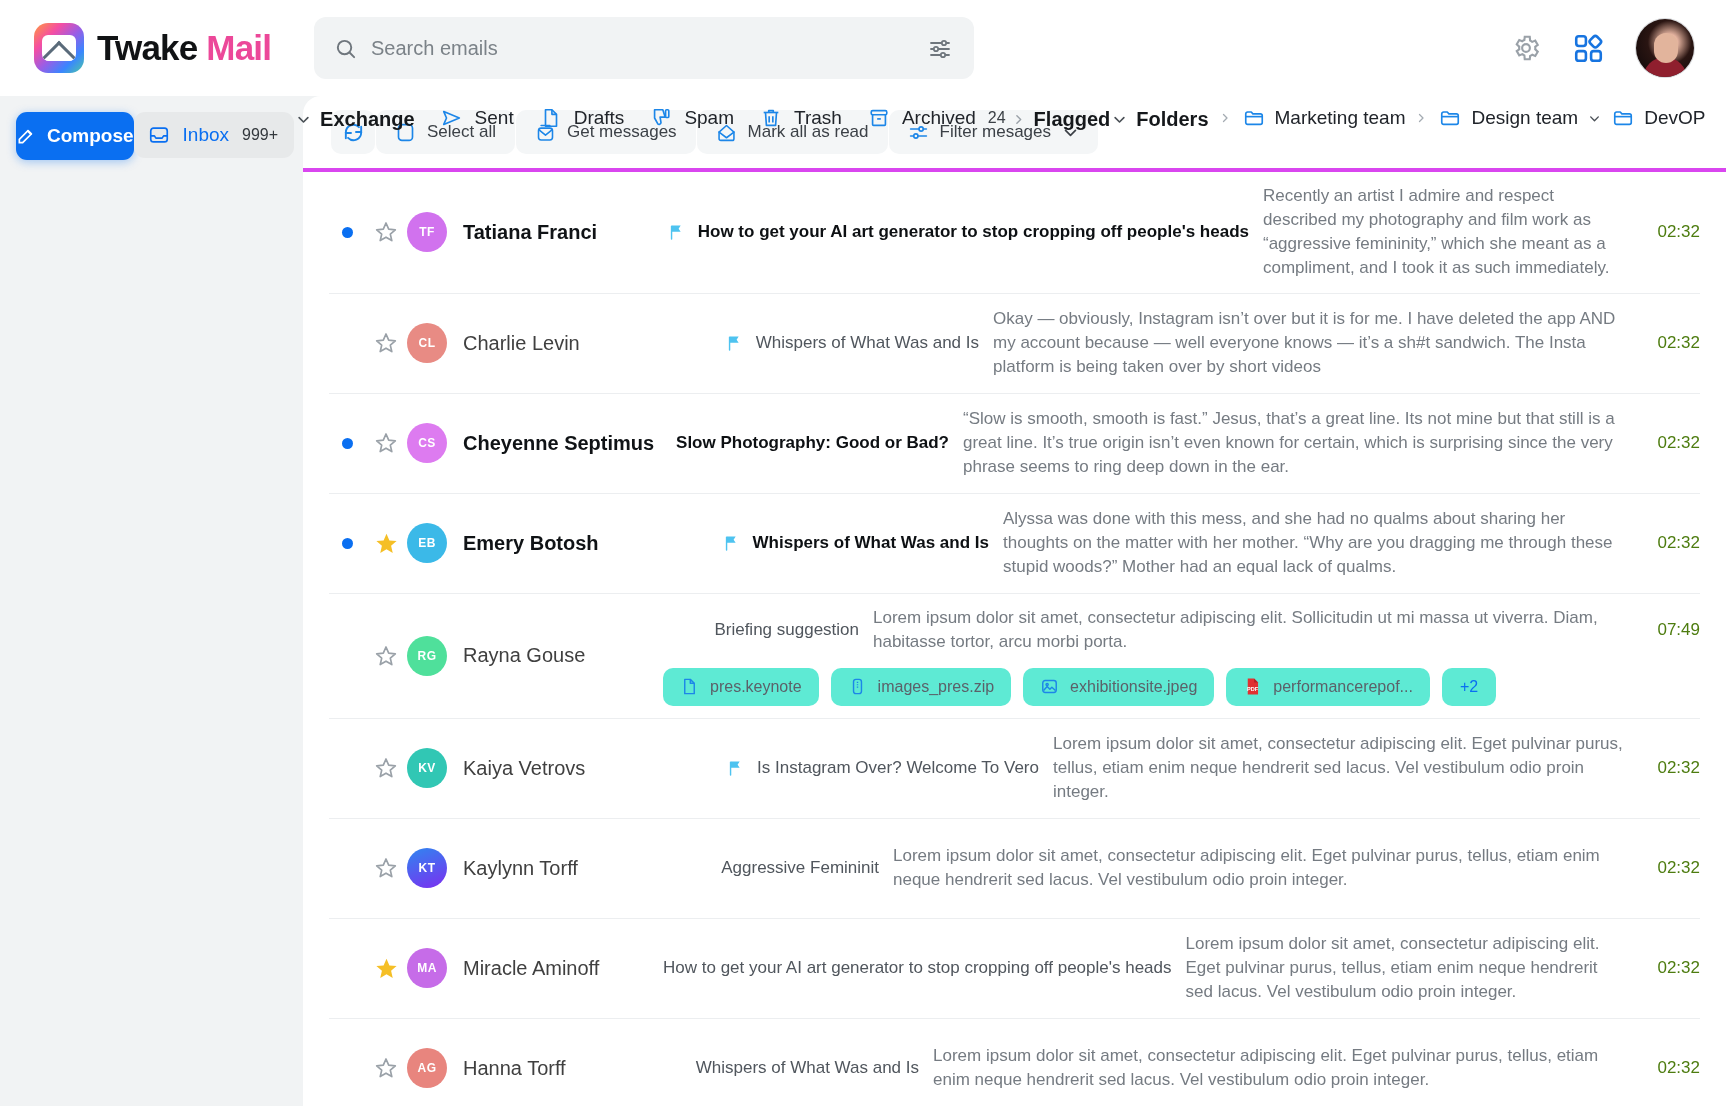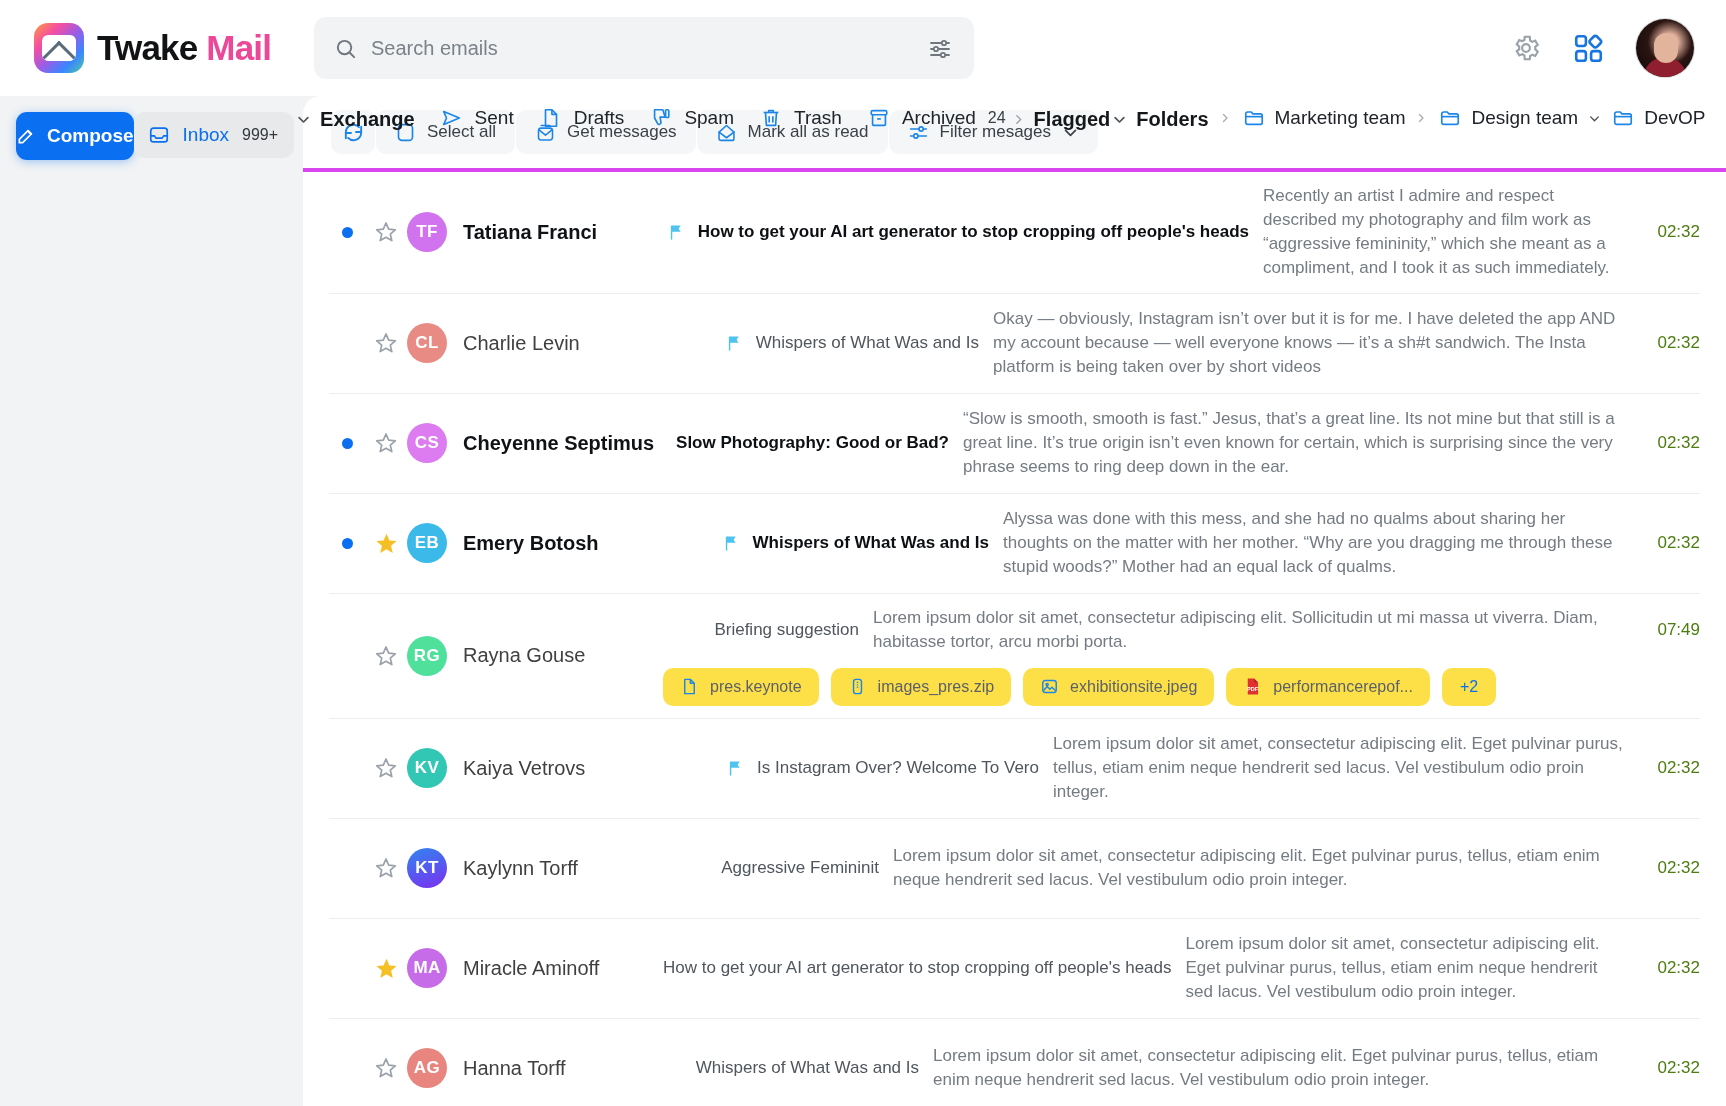--- a/index.html
+++ b/index.html
@@ -168,21 +168,21 @@
   .row {
     display: flex; align-items: center; min-height: 100px;
     border-bottom: 1px solid #eceef0; padding: 12px 0; cursor: pointer;
   }
   .row .dotcell { width: 36px; flex: 0 0 36px; display: flex; justify-content: center; }
   .dot { width: 11px; height: 11px; border-radius: 50%; background: #0a6ff1; }
   .row .starcell { width: 42px; flex: 0 0 42px; display: flex; justify-content: center; cursor:pointer; }
   .avatar {
     width: 40px; height: 40px; border-radius: 50%; flex: 0 0 40px;
     display: flex; align-items: center; justify-content: center;
-    color: #fff; font-size: 17px; font-weight: bold; letter-spacing: .4px;
+    color: #fff; font-size: 12px; font-weight: bold; letter-spacing: .4px;
     margin-right: 16px;
   }
   .sender { width: 200px; flex: 0 0 200px; font-size: 20px; color: #404040; }
   .sender.unread { font-weight: bold; color: #101316; }
 
   .midcell { flex: 1 1 auto; min-width: 0; display: flex; align-items: flex-start; gap: 0; }
   .subjcell {
     display: flex; align-items: center; gap: 11px; justify-content: flex-end;
     flex: 0 0 auto; padding-right: 14px; align-self: center;
   }
@@ -190,21 +190,21 @@
   .subject.unread { font-weight: bold; color: #0d1013; }
   .preview {
     font-size: 17px; line-height: 1.42; color: #757b82;
     flex: 1 1 auto; min-width: 0; align-self: center;
   }
   .time { width: 76px; flex: 0 0 76px; text-align: right; font-size: 17px; color: #4d7c0f; }
 
   .rowstack { flex: 1 1 auto; min-width: 0; }
   .attachments { display: flex; gap: 12px; margin-top: 14px; }
   .chip {
-    height: 38px; border-radius: 10px; background: #fde047;
+    height: 38px; border-radius: 10px; background: #5eead4;
     display: flex; align-items: center; gap: 11px; padding: 0 17px;
     font-size: 16px; color: #5b6169; white-space: nowrap; cursor: pointer;
   }
   .chip.more { color: #0a6ff1; font-weight: 500; padding: 0 18px; }
   .filecol { display:flex; }
 </style>
 </head>
 <body>
 
 <div class="topbar">

